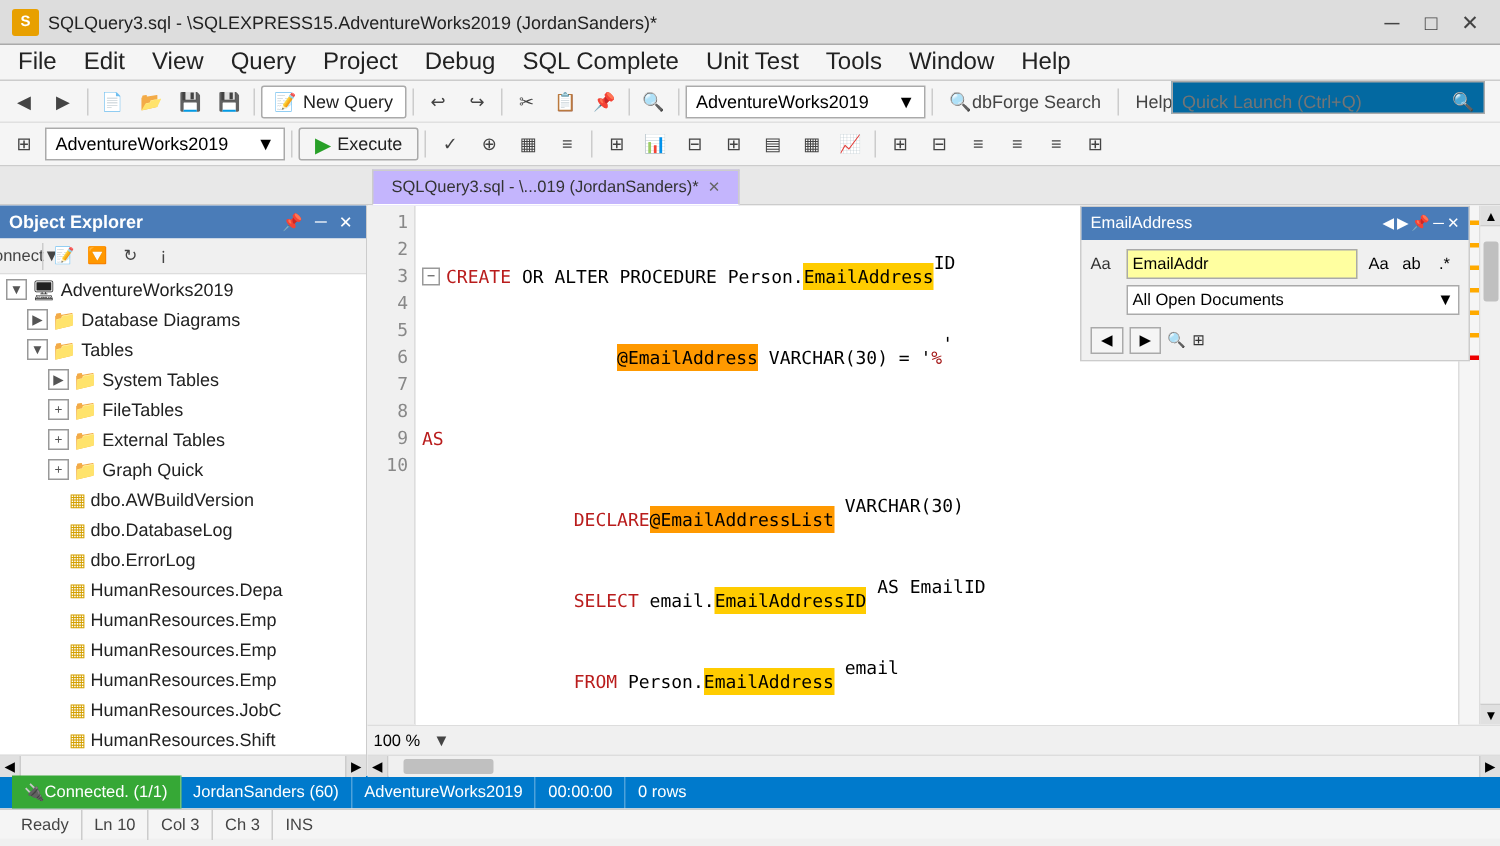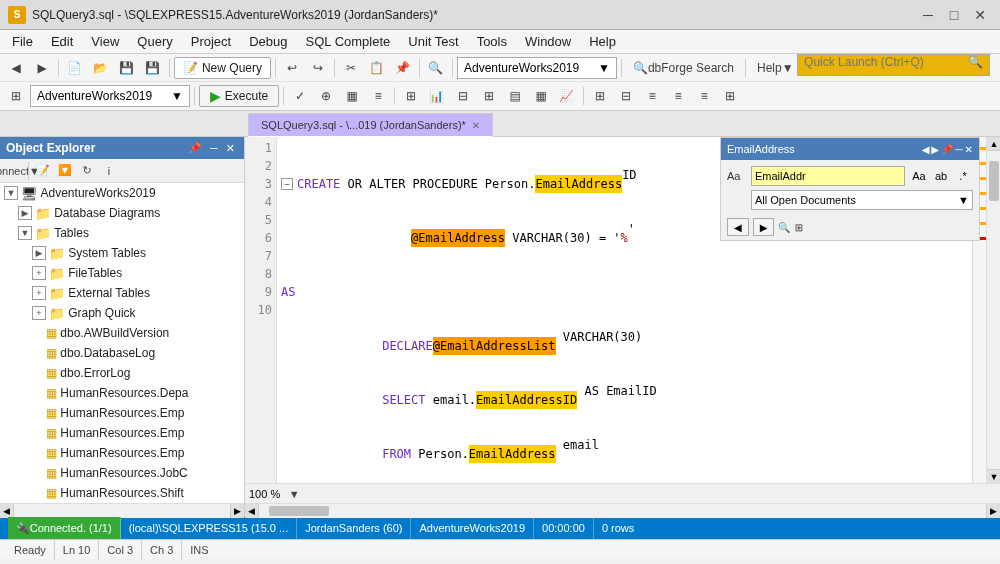--- a/index.html
+++ b/index.html
@@ -26,21 +26,21 @@
       background: #f5f5f5;
       height: 24px;
       display: flex;
       align-items: center;
       padding: 0 4px;
       border-bottom: 1px solid #ccc;
       gap: 2px;
     }
     .menu-item {
       padding: 2px 8px;
-      font-size: 13px;
+      font-size: 16px;
       color: #222;
       cursor: pointer;
       border-radius: 2px;
     }
 
     
     .toolbar-area {
       background: #f5f5f5;
       border-bottom: 1px solid #ccc;
     }
@@ -81,24 +81,24 @@
       background: white;
       font-size: 12px;
       min-width: 140px;
       display: flex; align-items: center; justify-content: space-between;
       cursor: pointer;
     }
     .search-box {
       height: 22px;
       padding: 0 6px;
       border: 1px solid #aaa;
-      background: #eab308;
+      background: #0369a1;
       font-size: 12px;
       min-width: 180px;
-      display: flex; align-items: flex-start; gap: 4px;
+      display: flex; align-items: flex-end; gap: 20px;
     }
     .search-box input {
       border: none; outline: none; font-size: 12px; background: transparent; width: 140px;
     }
 
     
     .toolbar-row2 {
       height: 28px;
       display: flex;
       align-items: center;
@@ -242,21 +242,21 @@
       font-family: 'Consolas', monospace;
       color: #000;
       line-height: 18px;
       overflow-x: auto;
       white-space: pre;
       background: white;
     }
     .code-line { height: 18px; display: flex; align-items: center; }
 
     
-    .kw { color: #6d28d9; }
+    .kw { color: #b91c1c; }
     .str { color: #a31515; }
     .hl { background: #ffcc00; color: #000; }
     .hl-var { background: #ff9900; color: #000; }
 
     
     .collapse-icon {
       display: inline-block;
       width: 12px;
       height: 12px;
       border: 1px solid #999;
@@ -775,23 +775,20 @@
     </div>
   </div>
 </div>
 
 <div class="status-bar">
   <div class="status-segment status-green">
     <span>🔌</span>
     <span>Connected. (1/1)</span>
   </div>
   <div class="status-segment">
-    <span>(local)\SQLEXPRESS15 (15.0 ...</span>
-  </div>
-  <div class="status-segment">
     <span>JordanSanders (60)</span>
   </div>
   <div class="status-segment">
     <span>AdventureWorks2019</span>
   </div>
   <div class="status-segment">
     <span>00:00:00</span>
   </div>
   <div class="status-segment">
     <span>0 rows</span>

